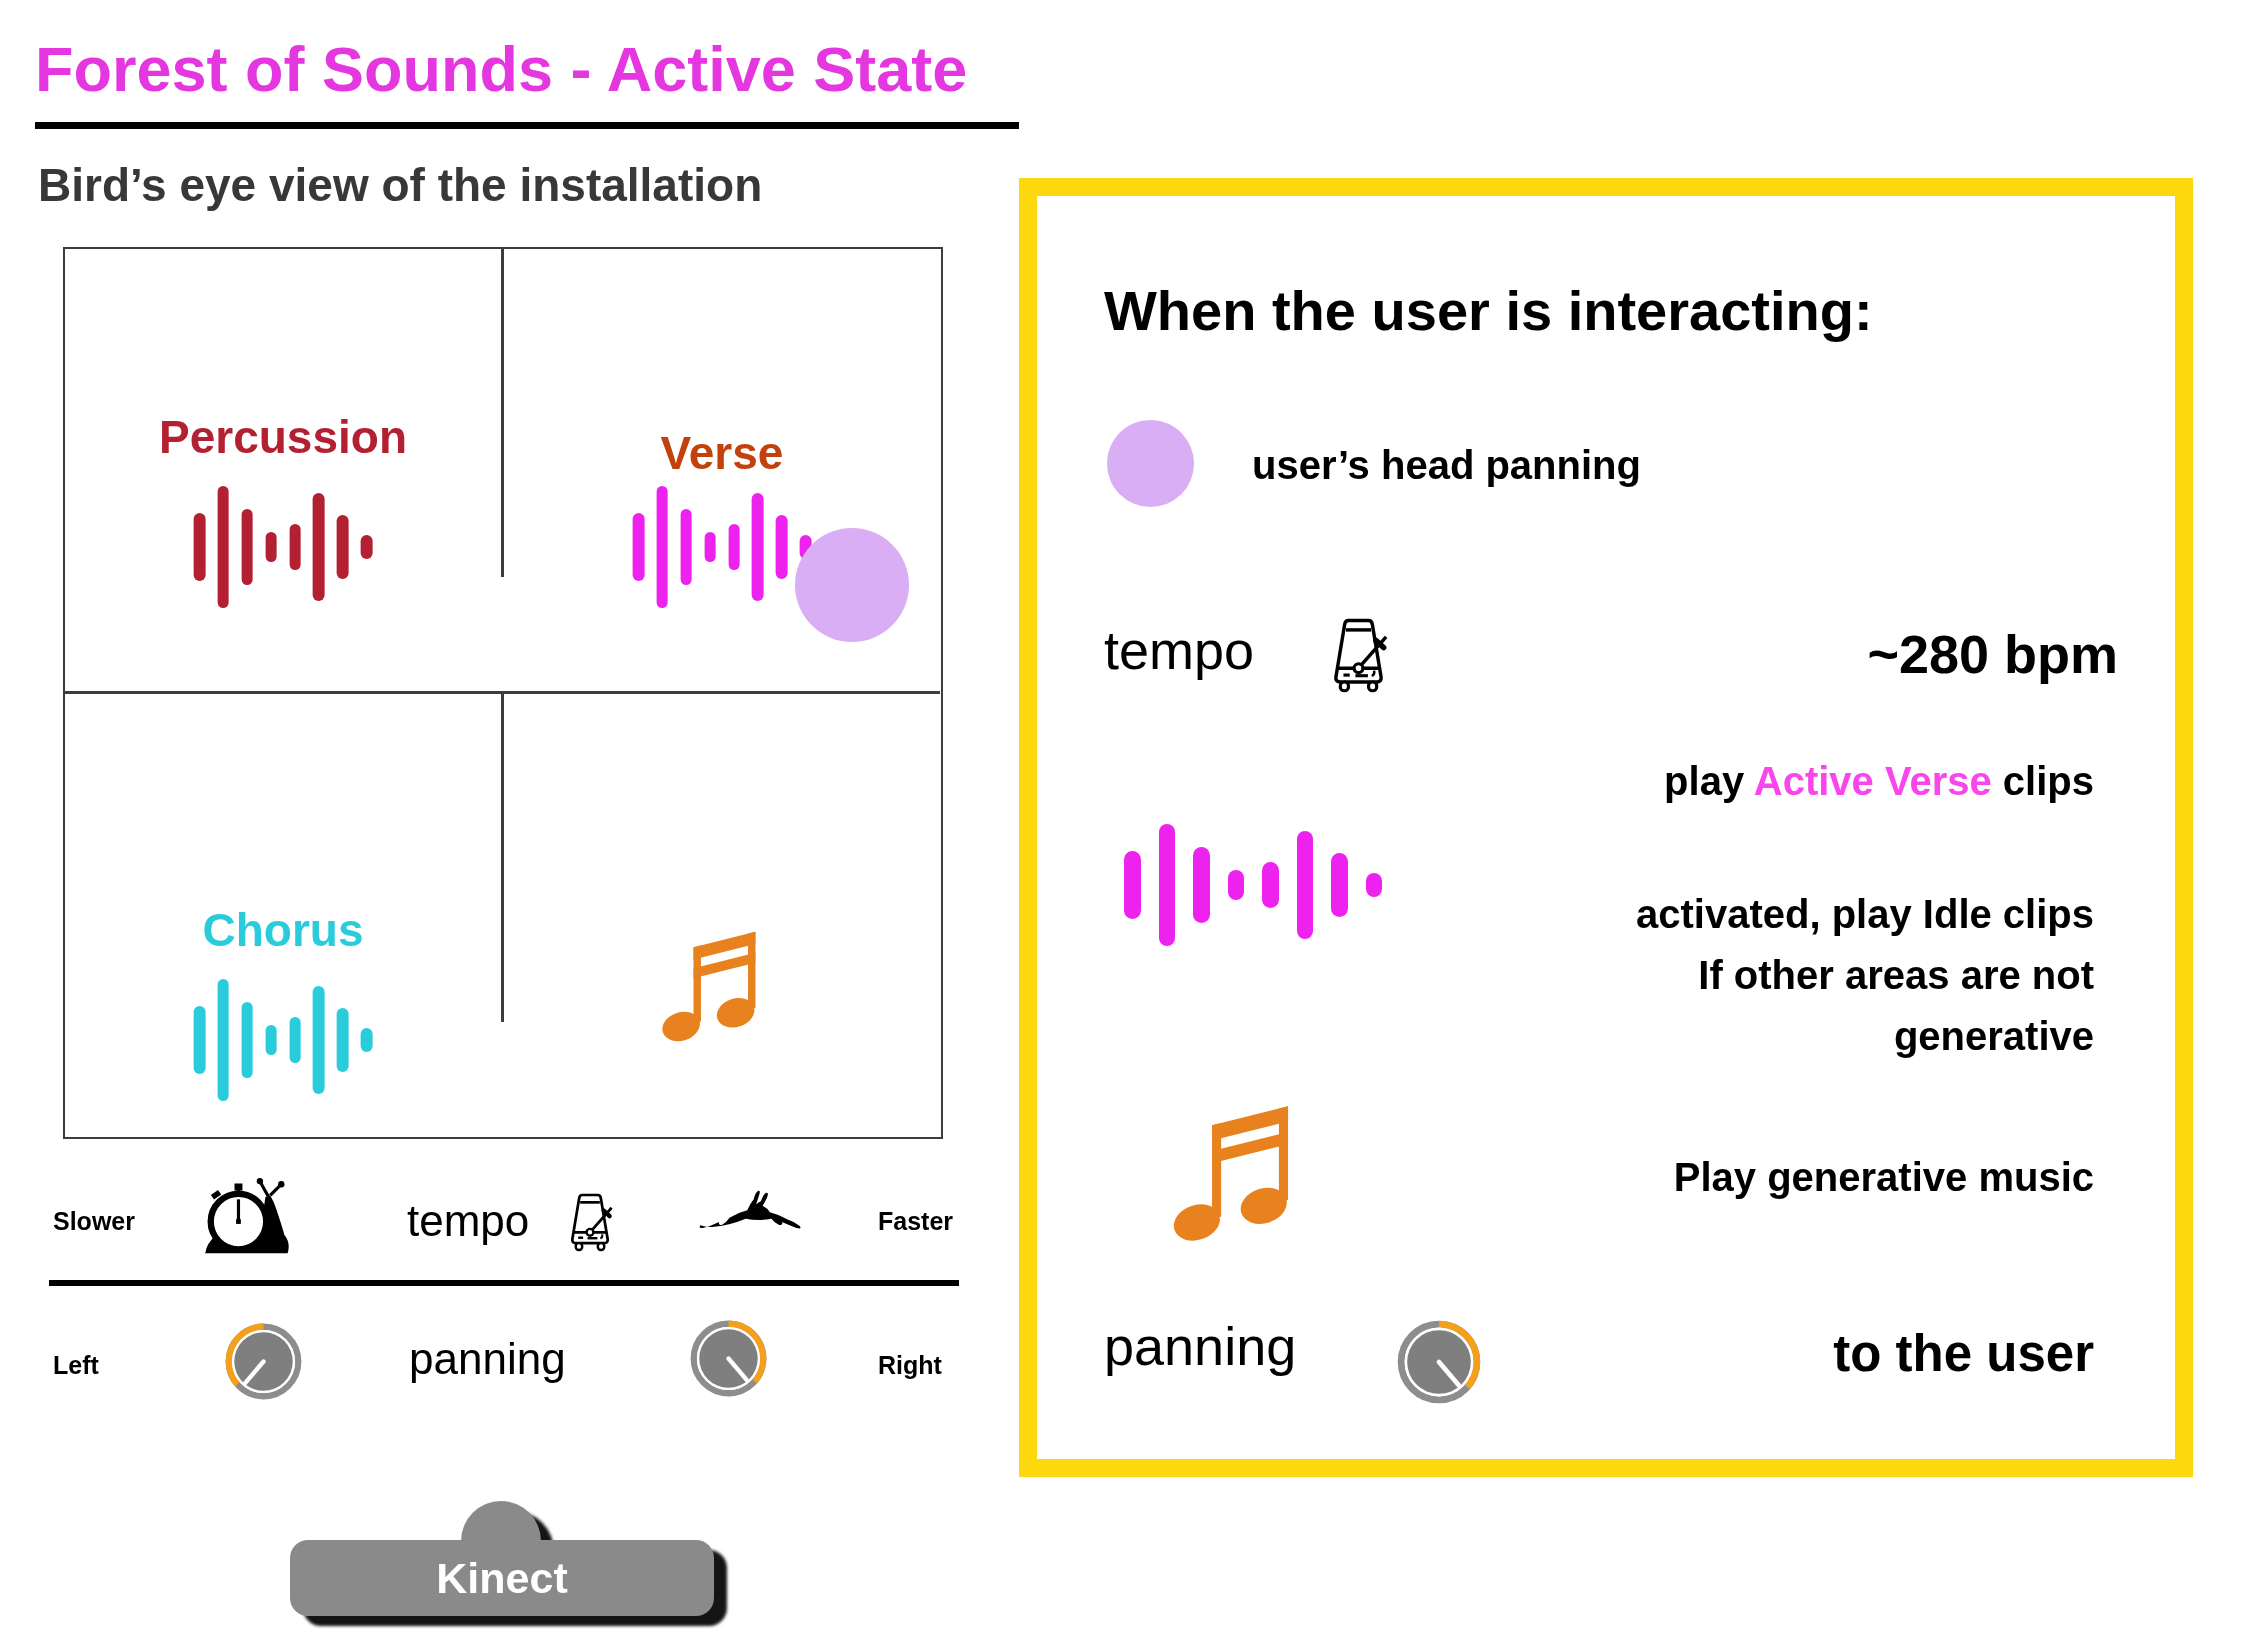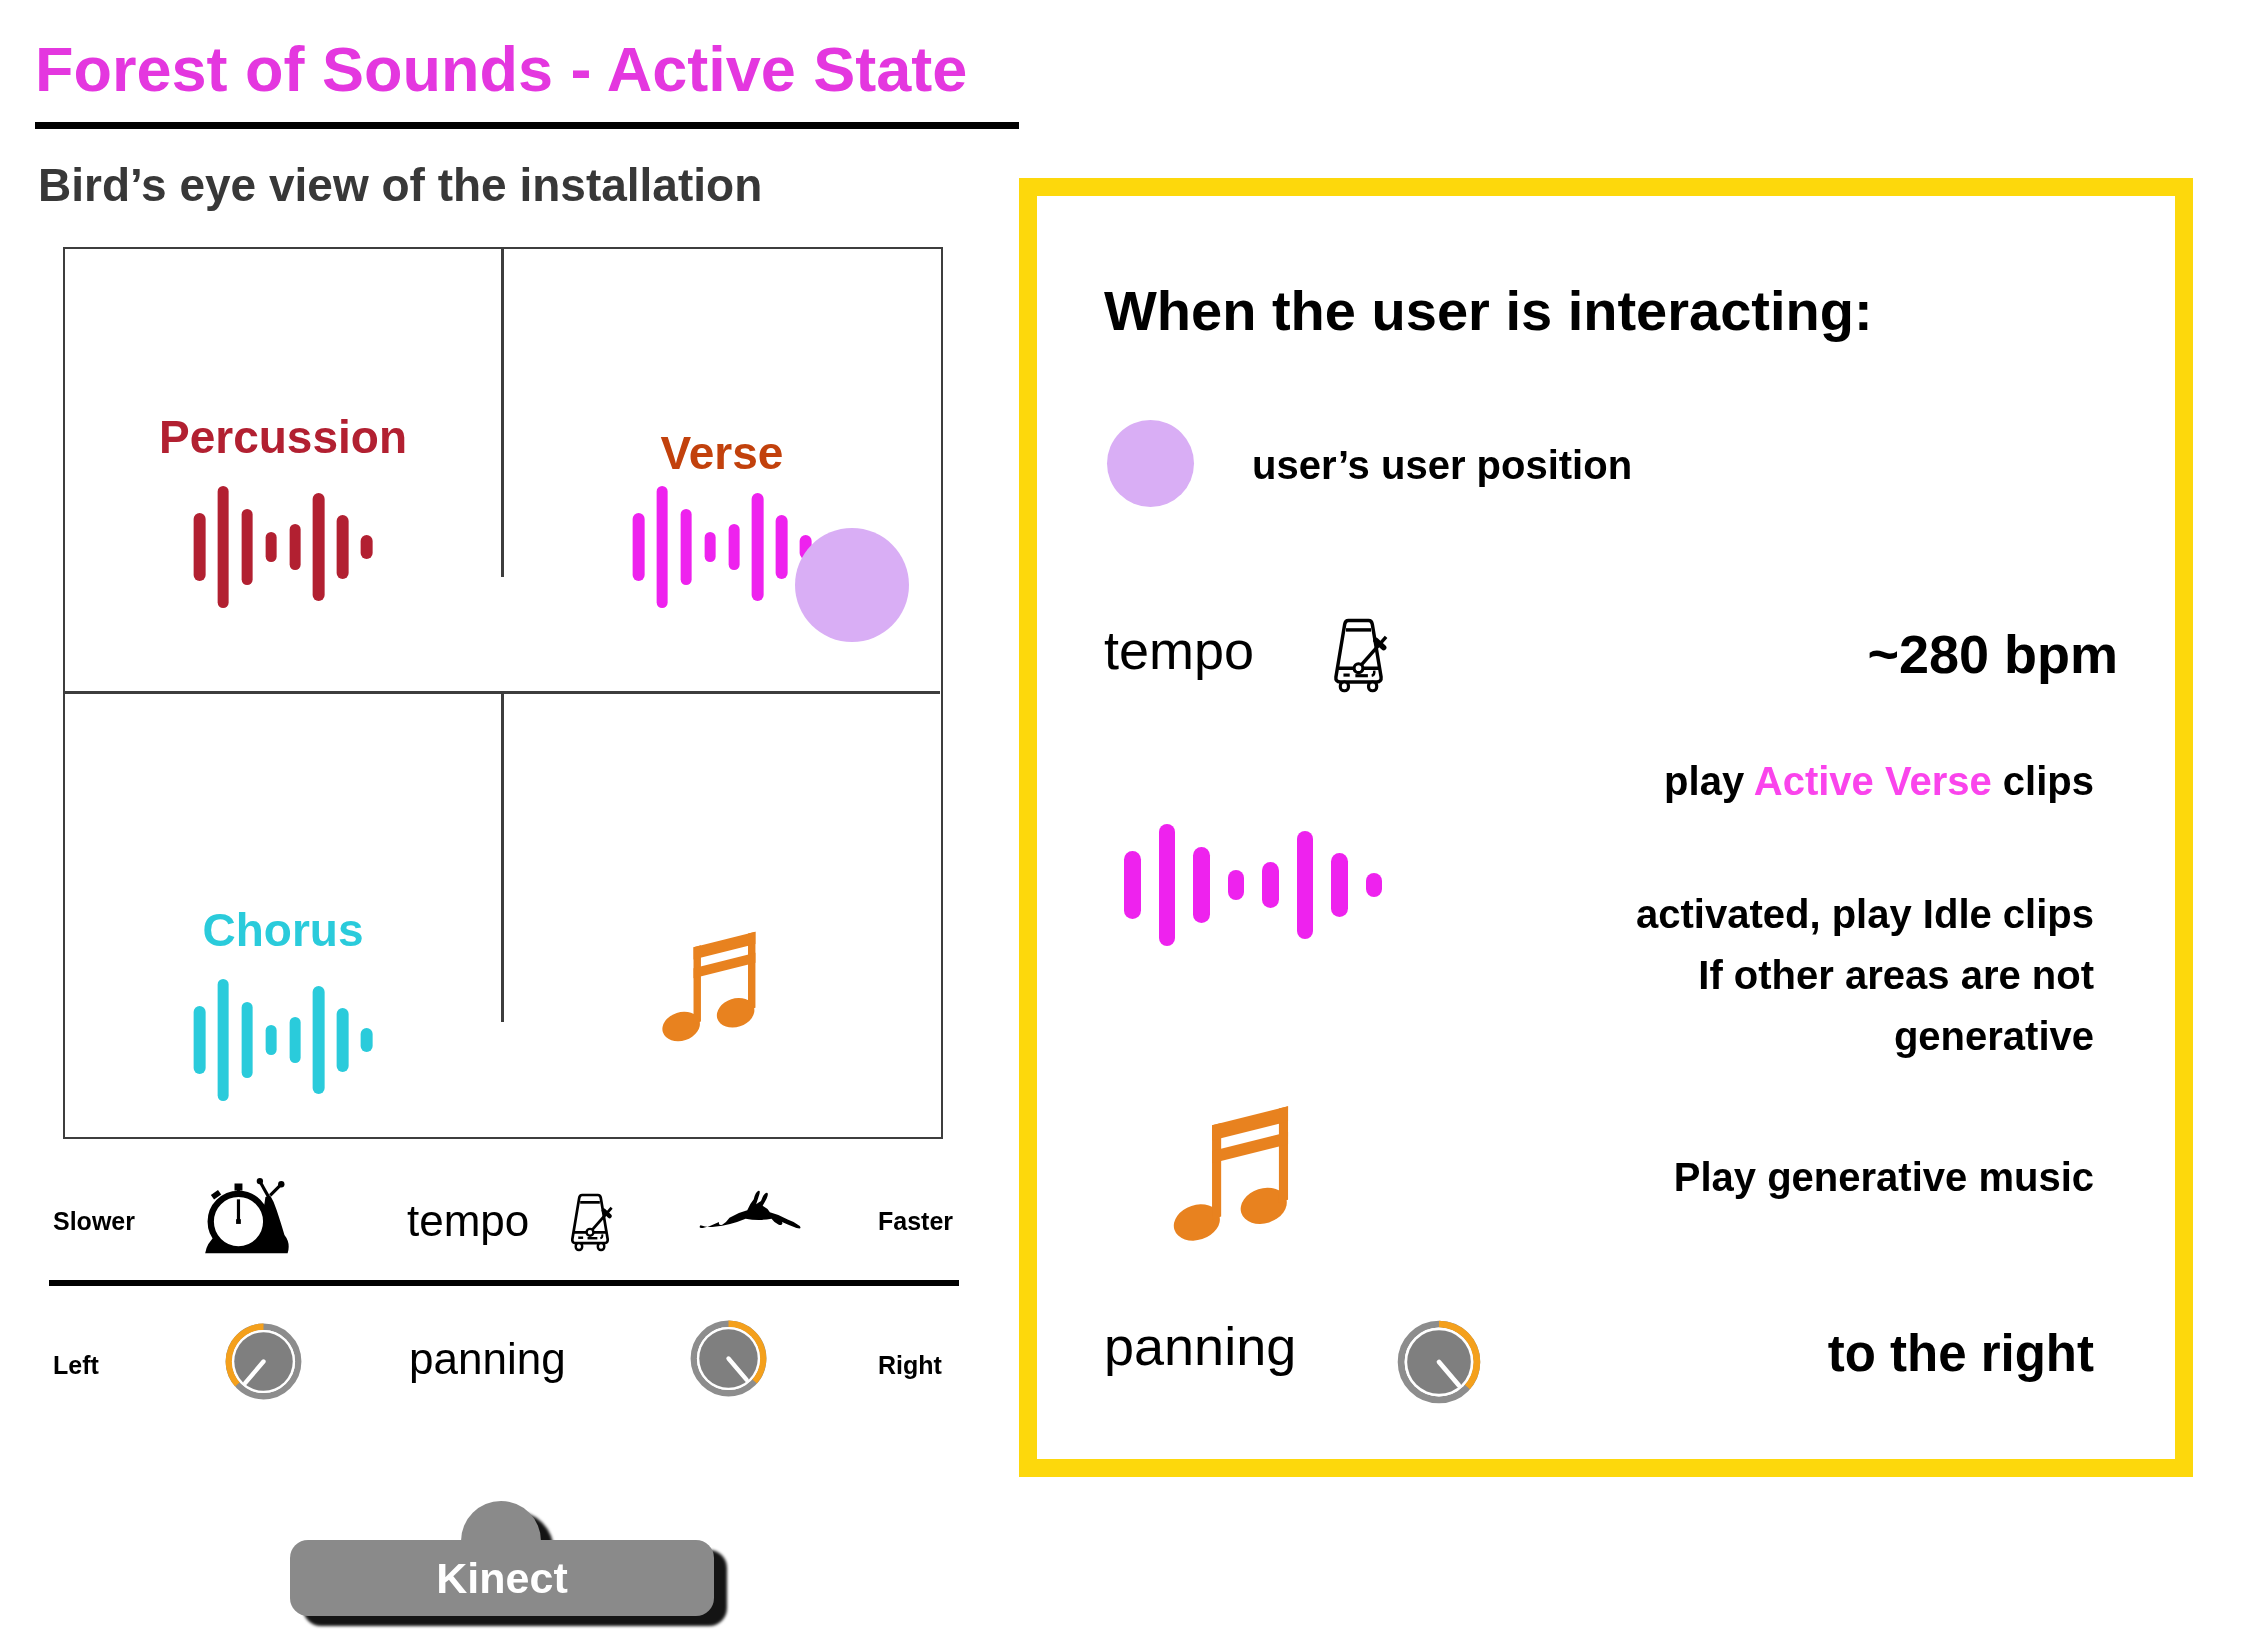--- a/index.html
+++ b/index.html
@@ -210,21 +210,21 @@
     <div class="kinect-bump"></div>
     <div class="kinect-body"></div>
     <div class="kinect-label">Kinect</div>
   </div>
 
   <div class="abs panel"></div>
 
   <div class="abs panel-heading">When the user is interacting:</div>
 
   <div class="abs legend-circle"></div>
-  <div class="abs legend-label">user’s user position</div>
+  <div class="abs legend-label">user’s head panning</div>
 
   <div class="abs r-word" style="left:1104px;top:619px;">tempo</div>
   <div class="abs" style="left:1324px;top:600px;">
     <svg width="69" height="110" viewBox="0 0 110 130" fill="none" stroke="#000" stroke-width="5.5" stroke-linejoin="round">
       <path d="M39,10 L71,10 Q76,10 77,16 L91,100 Q92,108 84,108 L26,108 Q18,108 19,100 L33,16 Q34,10 39,10 Z"></path>
       <path d="M35,25 L75,25"></path>
       <path d="M22,86 L88,86"></path>
       <path d="M55,86 L99,36"></path>
       <path d="M83,42 L95,53" stroke-width="9" stroke-linecap="round"></path>
       <circle cx="55" cy="86" r="7" fill="#fff" stroke-width="5"></circle>
@@ -269,16 +269,16 @@
   <div class="abs r-word" style="left:1104px;top:1315px;">panning</div>
   <div class="abs" style="left:1396px;top:1319px;">
     <svg width="86" height="86" viewBox="0 0 100 100">
       <circle cx="50" cy="50" r="44" fill="none" stroke="#8d8d8d" stroke-width="8"></circle>
       <path d="M50,6 A44,44 0 0 1 83,79" fill="none" stroke="#F4A01C" stroke-width="8"></path>
       <circle cx="50" cy="50" r="40" fill="#fff"></circle>
       <circle cx="50" cy="50" r="37" fill="#7f7f7f"></circle>
       <line x1="50" y1="50" x2="73" y2="77" stroke="#fff" stroke-width="5.5" stroke-linecap="round"></line>
     </svg>
   </div>
-  <div class="abs to-right" style="right:156px;top:1324px;">to the right</div>
+  <div class="abs to-right" style="right:156px;top:1324px;">to the user</div>
 
 </div>
 
 
 </body></html>

